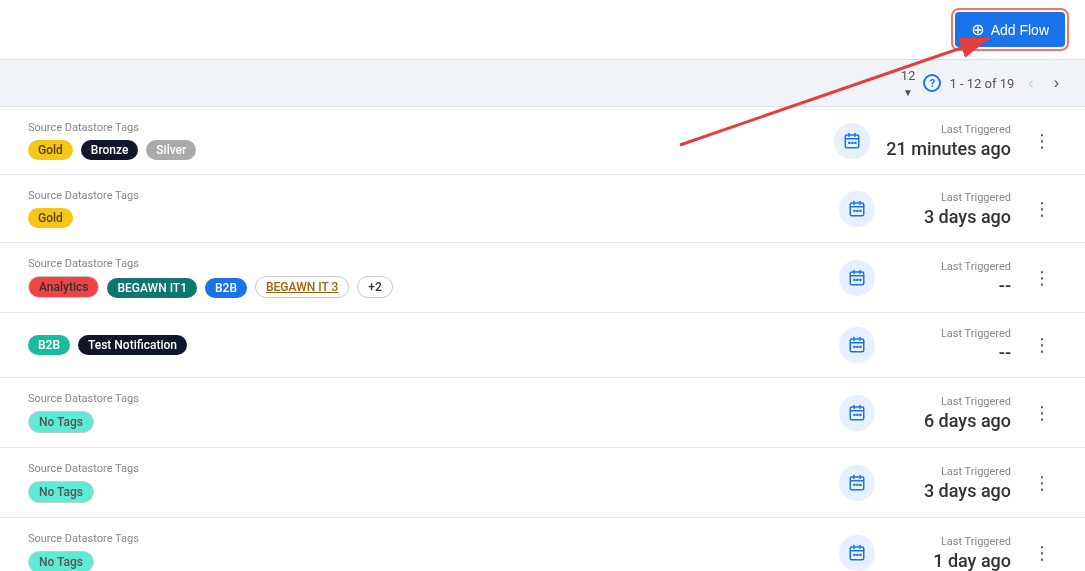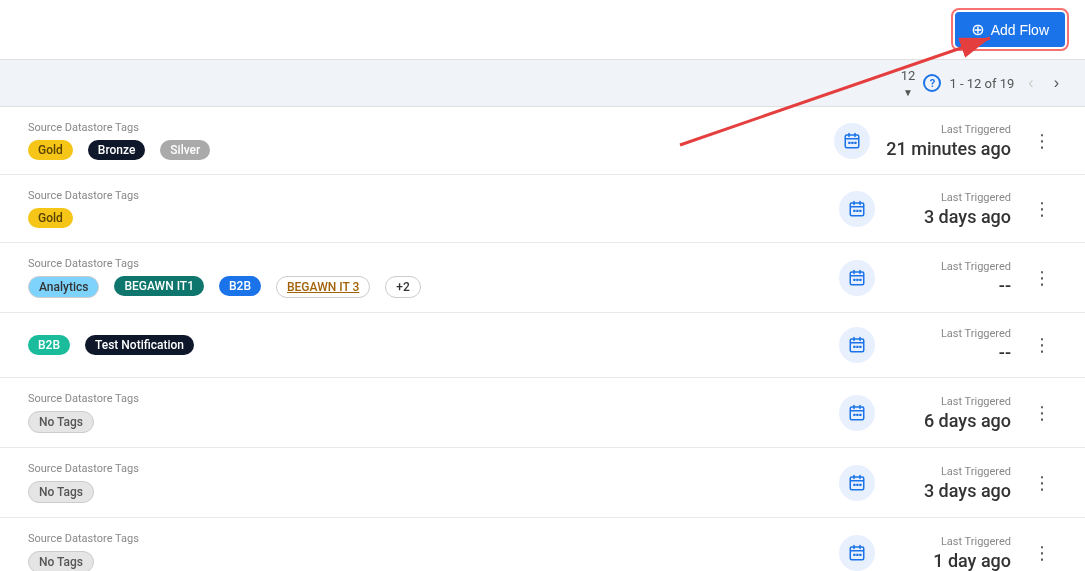--- a/index.html
+++ b/index.html
@@ -102,44 +102,44 @@
     }
 
     .row-label {
       font-size: 11px;
       color: #888;
       margin-bottom: 6px;
     }
 
     .tags-row {
       display: flex;
-      align-items: flex-start;
-      gap: 15px;
+      align-items: flex-end;
+      gap: 8px;
       flex-wrap: wrap;
     }
 
     .tag {
       display: inline-block;
       padding: 3px 10px;
       border-radius: 12px;
       font-size: 12px;
       font-weight: 500;
     }
 
     .tag-gold { background: #f5c518; color: #5a4200; }
     .tag-bronze { background: #0f172a; color: #fff; }
     .tag-silver { background: #aaa; color: #fff; }
-    .tag-analytics { background: #7dd3fc; color: #333; border: 1px solid #ccc; }
+    .tag-analytics { background: #ef4444; color: #333; border: 1px solid #ccc; }
     .tag-begawn-it1 { background: #0f766e; color: #fff; }
     .tag-b2b { background: #1a73e8; color: #fff; }
     .tag-begawn-it3 { background: #fff; color: #a16207; border: 1px solid #ccc; text-decoration: underline; }
     .tag-plus { background: #fff; color: #333; border: 1px solid #ccc; }
     .tag-b2b-green { background: #1abc9c; color: #fff; }
     .tag-test-notification { background: #0f172a; color: #fff; }
-    .tag-no-tags { background: #e5e5e5; color: #555; border: 1px solid #ccc; }
+    .tag-no-tags { background: #5eead4; color: #555; border: 1px solid #ccc; }
 
     .row-right {
       display: flex;
       align-items: center;
       gap: 16px;
       min-width: 220px;
       justify-content: flex-end;
     }
 
     .calendar-icon-wrap {

